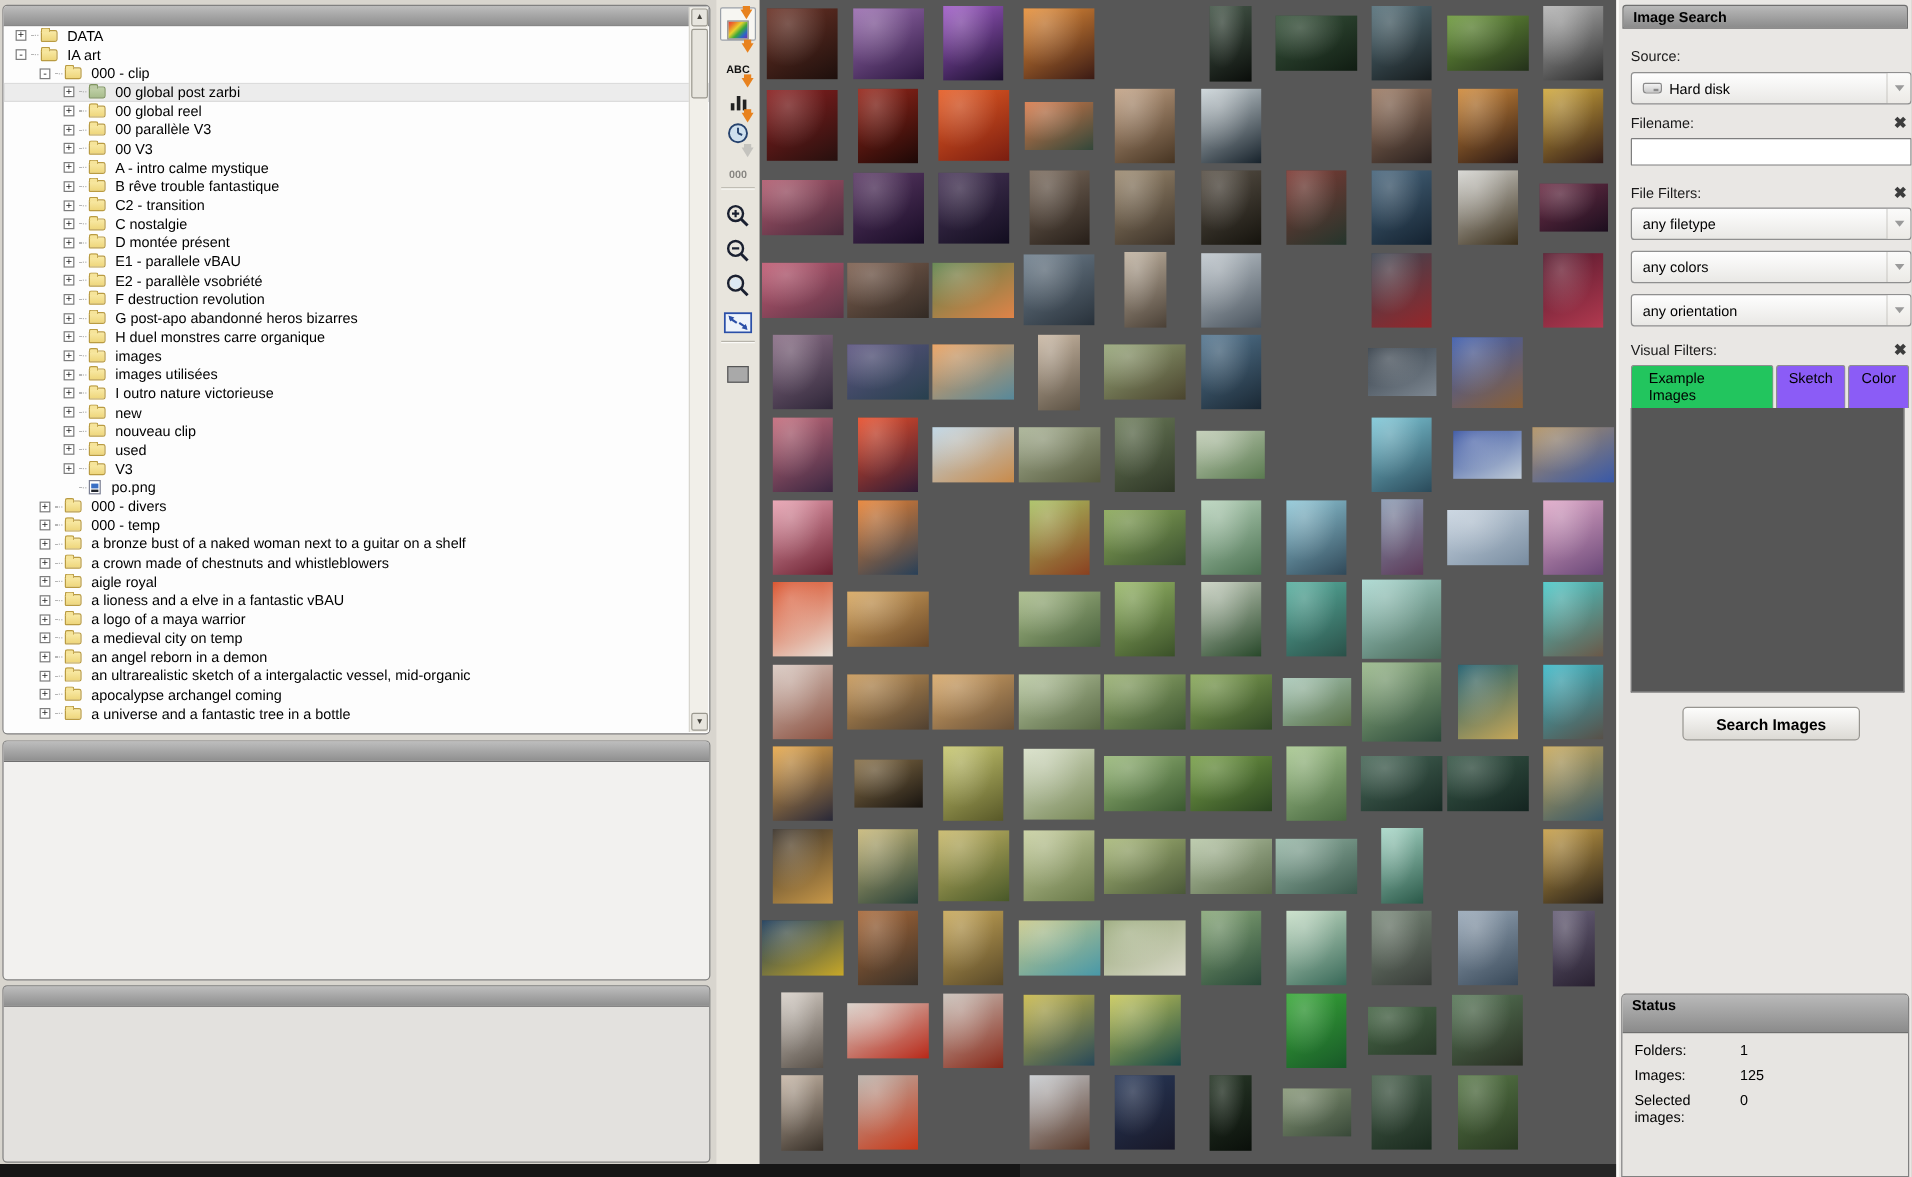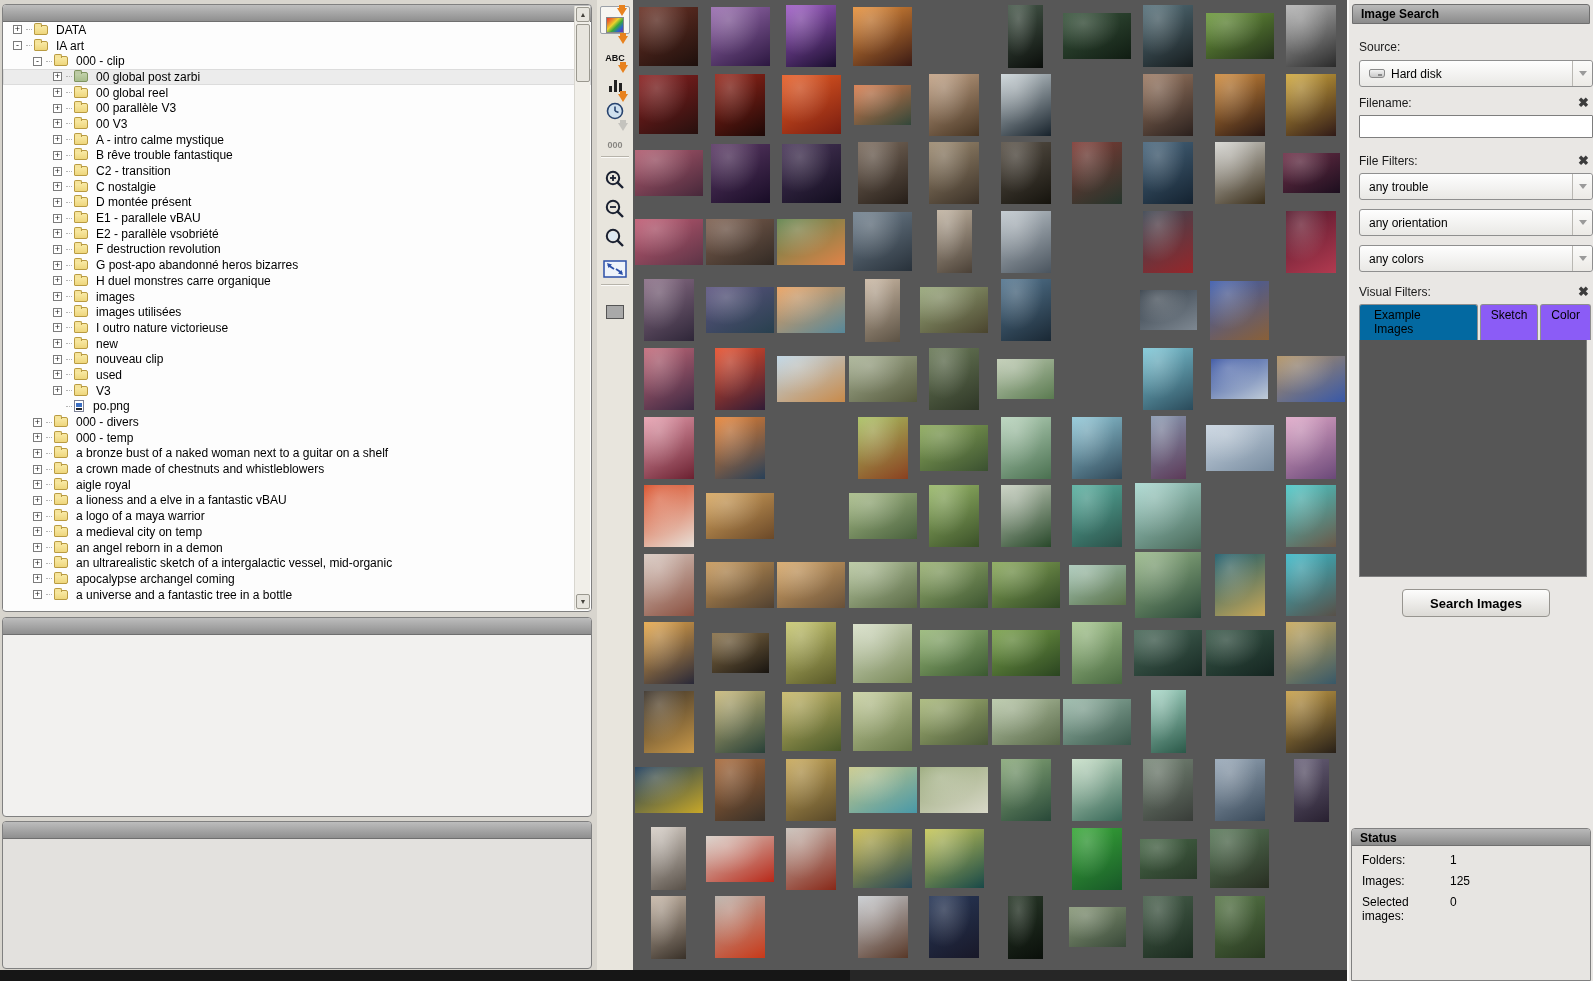--- a/index.html
+++ b/index.html
@@ -96,28 +96,28 @@
   .dd-tri { width:0; height:0; border-left:4px solid transparent; border-right:4px solid transparent;
     border-top:5px solid #9a9a9a; }
   .disk { width:16px; height:9px; margin:0 6px 0 9px; background:linear-gradient(#f2f2f2,#c9c9c9);
     border:1px solid #8a8a8a; border-radius:2px 2px 3px 3px; position:relative; }
   .disk::after { content:""; position:absolute; right:2px; bottom:1px; width:4px; height:2px; background:#8a8a8a; }
   .text-input { width:100%; height:23px; border:1px solid #7e7e7e; background:#fff; margin-bottom:2px;
     font-family:"Liberation Sans",sans-serif; font-size:12px; padding:0 4px; border-radius:1px; }
   .tabs { display:flex; margin-top:4px; }
   .tab { border:1px solid #8f8f8f; border-bottom:none; border-radius:3px 3px 0 0; padding:3px 10px 4px 10px;
     background:#8b5cf6; margin-right:2px; }
-  .tab.active { background:#0369a1; padding:3px 14px 4px 14px; }
+  .tab.active { background:#22c55e; padding:3px 14px 4px 14px; }
   .dropzone { height:237px; margin-right:6px; background:#565656; border:1px solid #7e7e7e; border-top:none; }
   .search-btn { display:block; margin:12px auto 0 auto; width:148px; height:28px;
     background:linear-gradient(#fdfdfc,#dcdad5); border:1px solid #979590; border-radius:4px;
     font-weight:bold; font-size:13px; font-family:"Liberation Sans",sans-serif; }
   .status-panel { position:absolute; left:2px; right:2px; top:828px; bottom:0;
     border:1px solid #808080; border-radius:4px 4px 0 0; background:#e7e5e2; overflow:hidden; }
-  .status-header { height:17px; background:linear-gradient(#b9b9b9,#8b8b8b); border-bottom:1px solid #6f6f6f;
+  .status-header { height:32px; background:linear-gradient(#b9b9b9,#8b8b8b); border-bottom:1px solid #6f6f6f;
     font-weight:bold; line-height:18px; padding-left:8px; }
   .status-row { display:flex; margin:7px 0 0 10px; }
   .status-row .lab { width:88px; }
 </style>
 </head>
 <body>
 
 <div class="app">
 
   <div class="left-col">
@@ -839,33 +839,33 @@
         <span class="rp-label">Filename:</span>
         <span class="clear-x">✖</span>
       </div>
       <input class="text-input" type="text" value="" style="">
       <div class="rp-label-row" style="margin-top:14px;">
         <span class="rp-label">File Filters:</span>
         <span class="clear-x">✖</span>
       </div>
       <div id="file-filters">
           <div class="dropdown">
-            <span class="dd-text">any trouble</span>
+            <span class="dd-text">any filetype</span>
             <span class="dd-arrow-box">
               <span class="dd-tri"></span>
             </span>
           </div>
           <div class="dropdown">
-            <span class="dd-text">any orientation</span>
+            <span class="dd-text">any colors</span>
             <span class="dd-arrow-box">
               <span class="dd-tri"></span>
             </span>
           </div>
           <div class="dropdown">
-            <span class="dd-text">any colors</span>
+            <span class="dd-text">any orientation</span>
             <span class="dd-arrow-box">
               <span class="dd-tri"></span>
             </span>
           </div>
         </div>
       <div class="rp-label-row" style="margin-top:13px;">
         <span class="rp-label">Visual Filters:</span>
         <span class="clear-x">✖</span>
       </div>
       <div class="tabs" id="vf-tabs">

